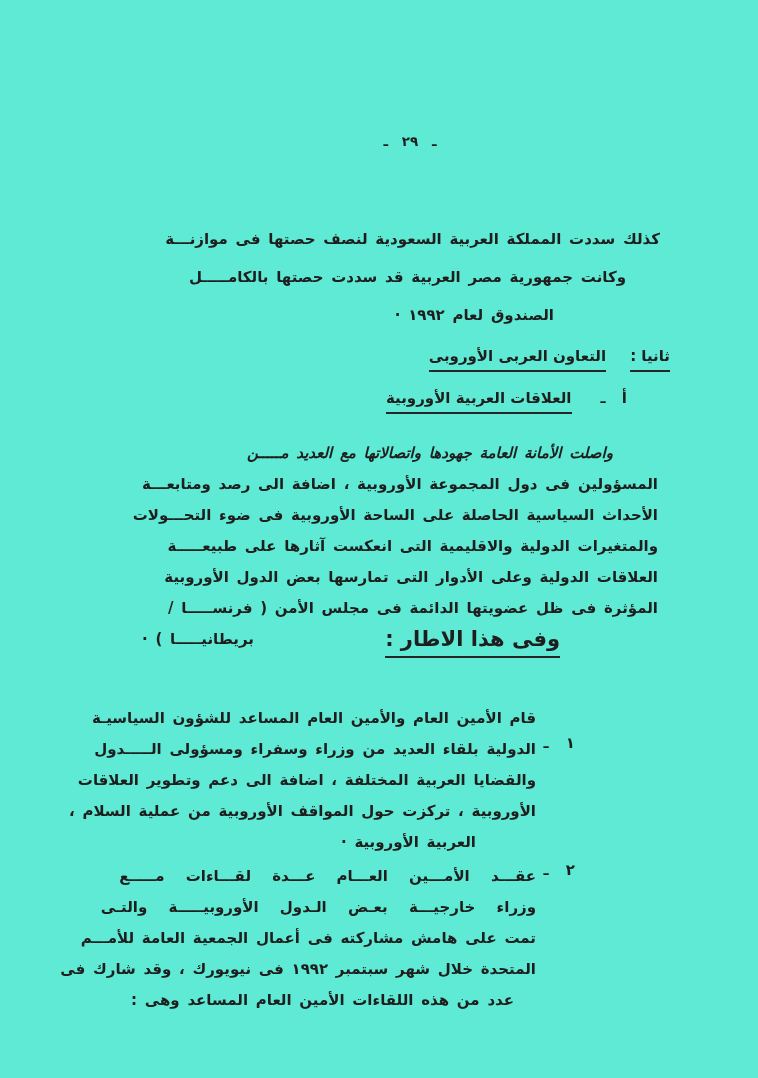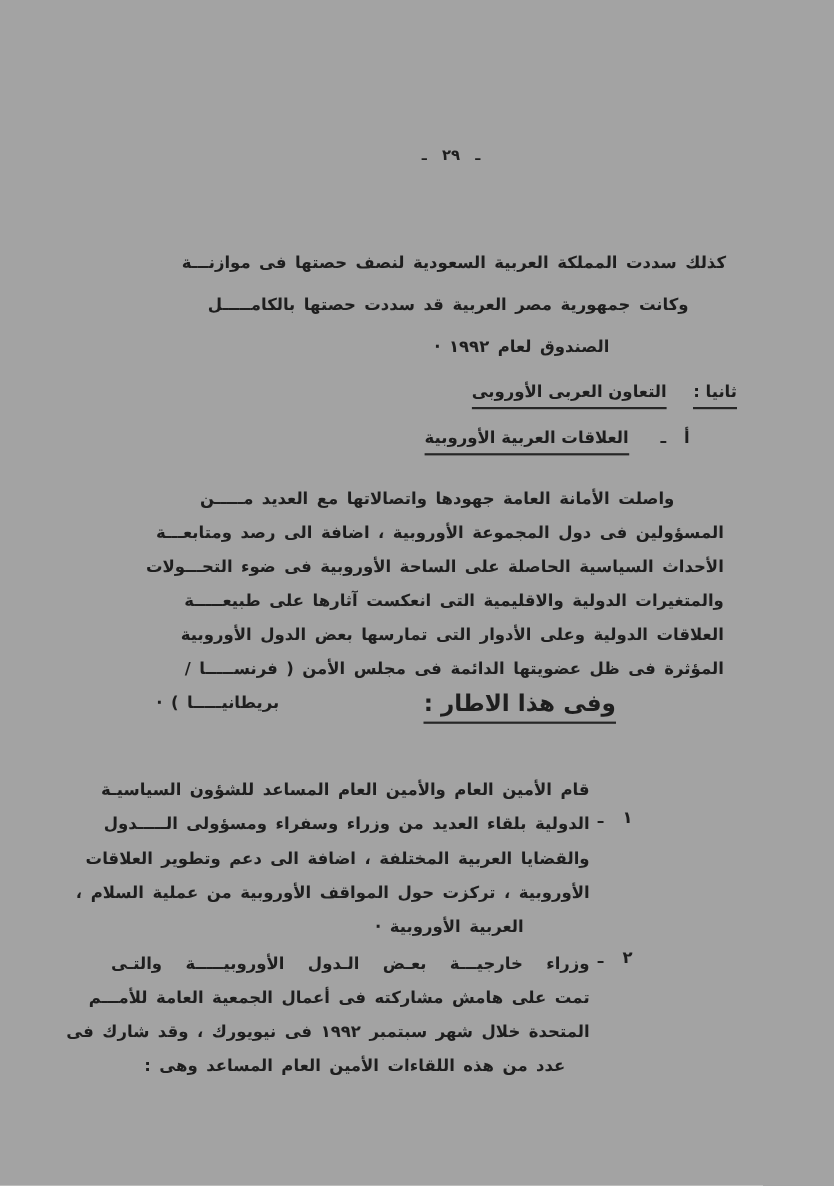--- a/index.html
+++ b/index.html
@@ -1,20 +1,20 @@
 <!DOCTYPE html>
 <html lang="ar" dir="rtl"><head>
 <meta charset="utf-8">
 <style>
   html,body{margin:0;padding:0;background:#e8e8e6;}
   .page{
     position:relative;
     width:758px;height:1078px;
     margin:0 auto;
-    background:#a3a3a3;
+    background:#5eead4;
     direction:rtl;
     font-family:"DejaVu Sans",sans-serif;
     font-weight:700;
     color:#1e1e1e;
     overflow:hidden;
   }
   .line{
     white-space:nowrap;
     text-align:right;
     word-spacing:2.5px;
@@ -31,21 +31,21 @@
   #heading{top:347px;right:88px;display:flex;gap:24px;font-size:15px;}
   .ul{
     display:inline-block;
     border-bottom:2px solid #262626;
     padding-bottom:5px;
     white-space:nowrap;
   }
   #subheading{top:389px;right:131px;display:flex;gap:29px;font-size:15px;}
   .marker{white-space:nowrap;word-spacing:11px;}
   #para2{top:438px;right:100px;width:516px;line-height:31px;}
-  #para2 .l1{padding-right:45px;}
+  #para2 .l1{padding-right:45px;font-style:italic;}
   #para2 .l7{text-align:left;}
   #framework{top:627px;right:198px;font-size:21px;}
   .item-marker{
     position:absolute;right:183px;width:46px;
     font-size:15px;word-spacing:12px;white-space:nowrap;
   }
   .item-text{position:absolute;right:222px;left:122px;line-height:31px;}
   #item1-text .l5{padding-right:60px;text-align:right;}
   #item2-text .l5{padding-right:22px;}
   .wide{word-spacing:16px;}
@@ -91,19 +91,20 @@
   <div class="item-text" id="item1-text" style="top:703px;">
     <div class="line l1">قام الأمين العام والأمين العام المساعد للشؤون السياسيـة</div>
     <div class="line l2">الدولية بلقاء  العديد من وزراء  وسفراء  ومسؤولى الـــــدول</div>
     <div class="line l4">والقضايا العربية المختلفة ،  اضافة الى دعم وتطوير العلاقات</div>
     <div class="line l3">الأوروبية ،  تركزت حول المواقف الأوروبية من عملية السلام ،</div>
     <div class="line l5">العربية الأوروبية ·</div>
   </div>
 
   <div class="item-marker" style="top:861px;">٢ ـ</div>
   <div class="item-text" id="item2-text" style="top:861px;">
+    <div class="line l1 wide">عقـــد الأمـــين العـــام عـــدة لقـــاءات مـــــع</div>
     <div class="line l2 wide">وزراء خارجيـــة بعـض الـدول الأوروبيـــــة والتـى</div>
     <div class="line l3">تمت  على هامش مشاركته فى أعمال الجمعية العامة للأمـــم</div>
     <div class="line l4">المتحدة خلال شهر سبتمبر ١٩٩٢ فى نيويورك ، وقد شارك فى</div>
     <div class="line l5">عدد من هذه اللقاءات الأمين العام المساعد وهى :</div>
   </div>
 
 </div>
 
 </body></html>

